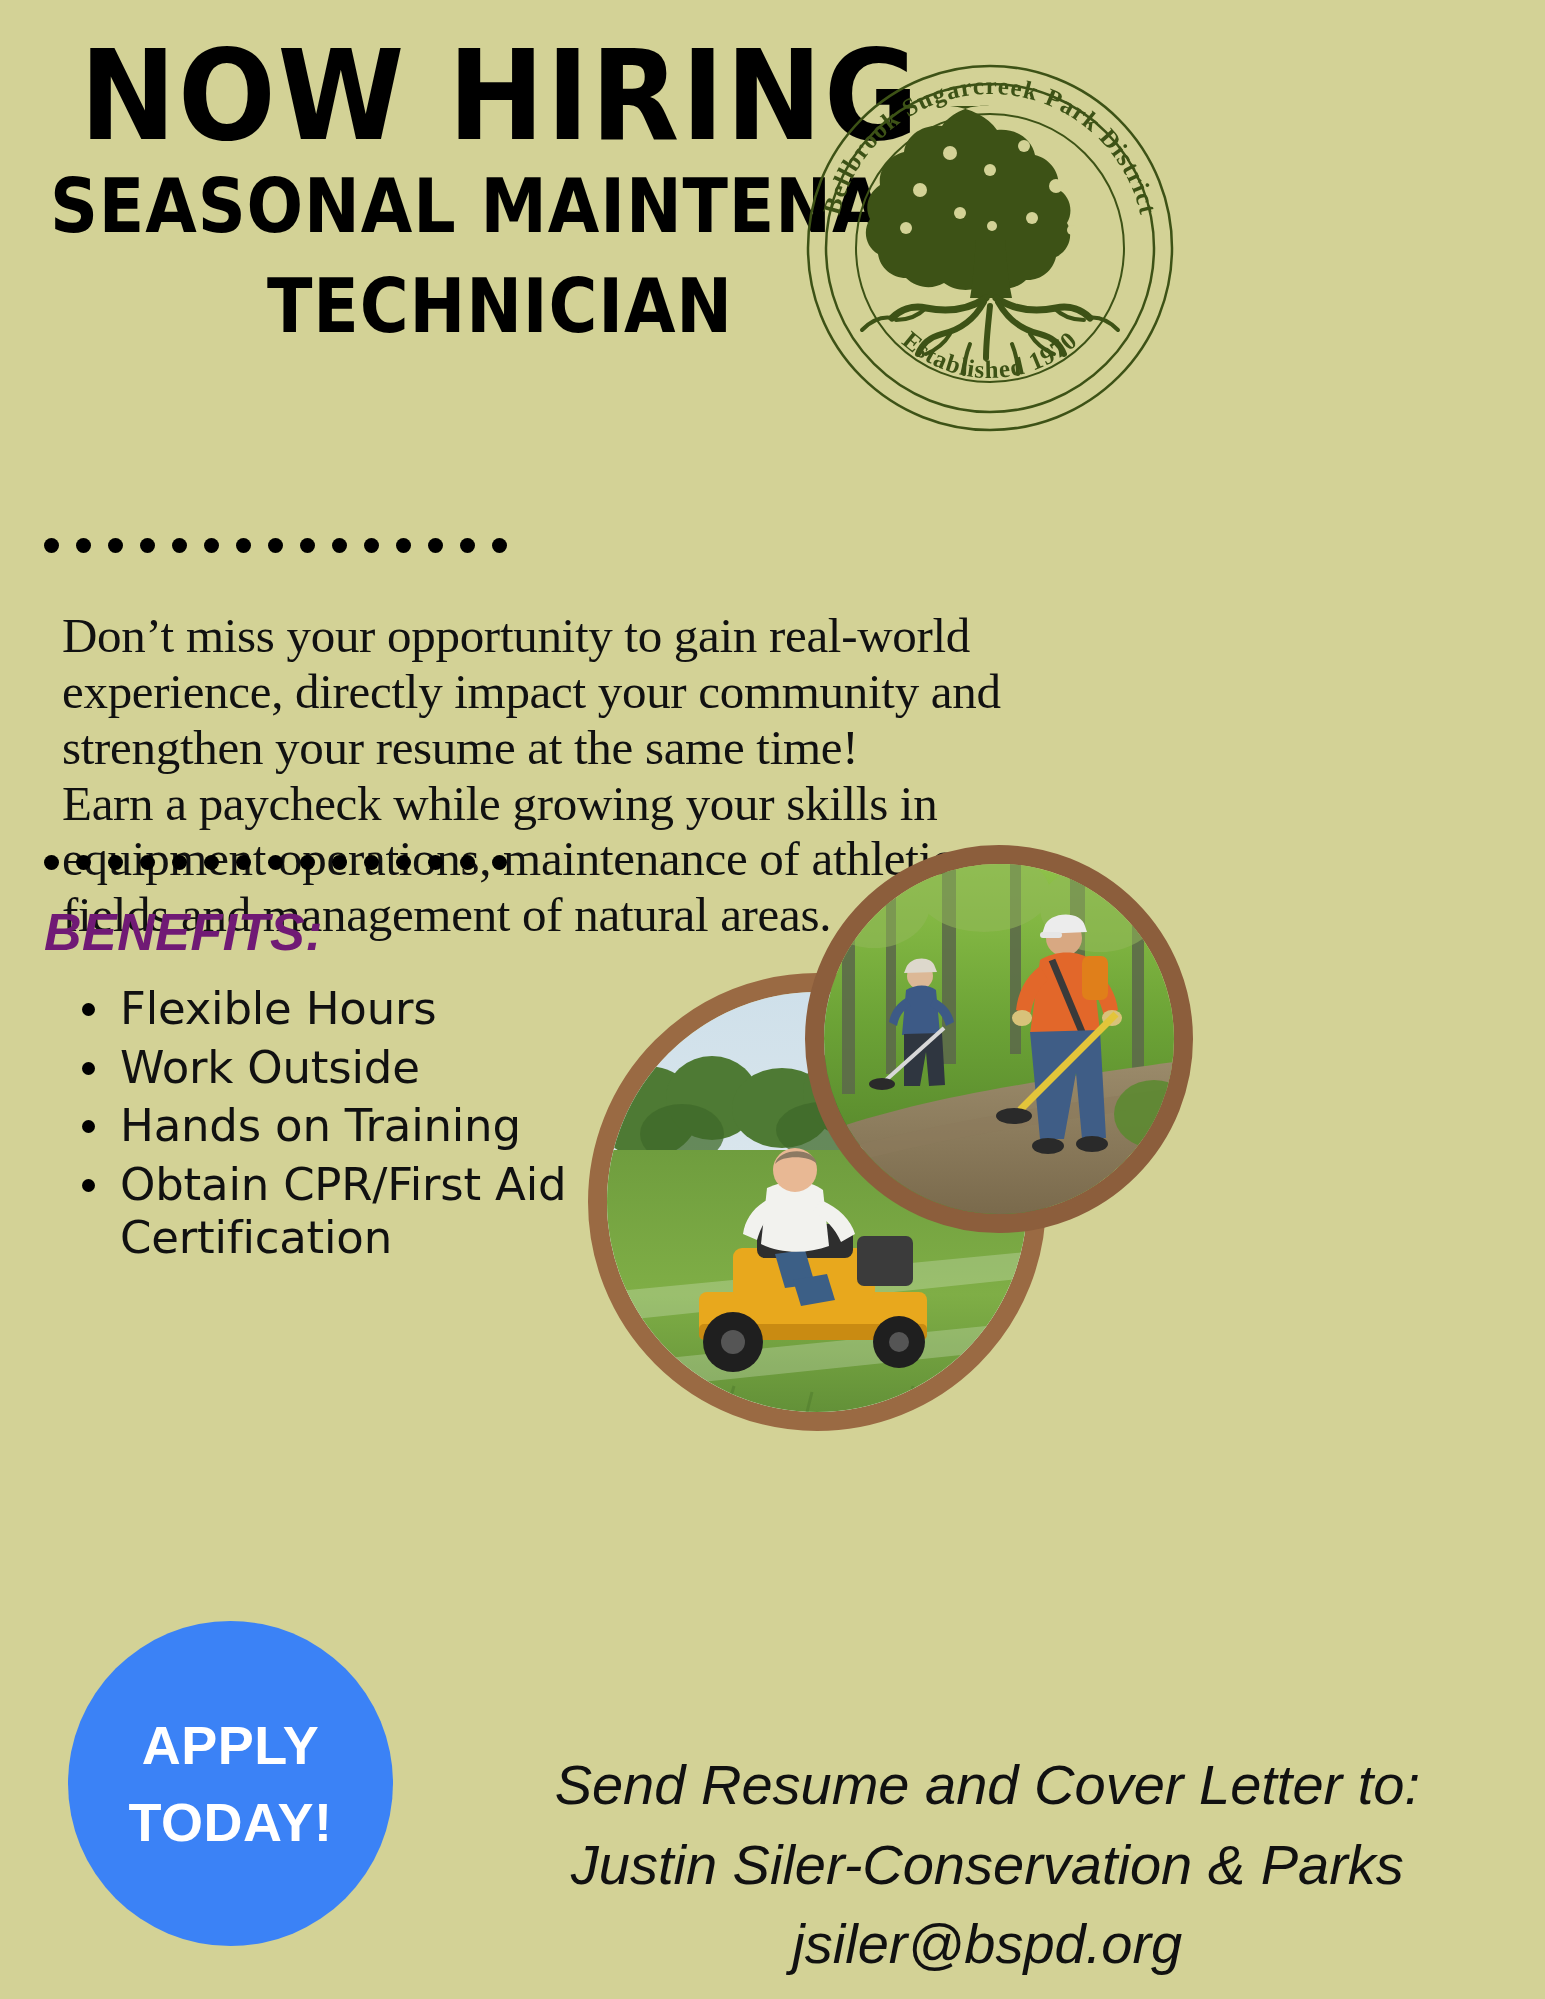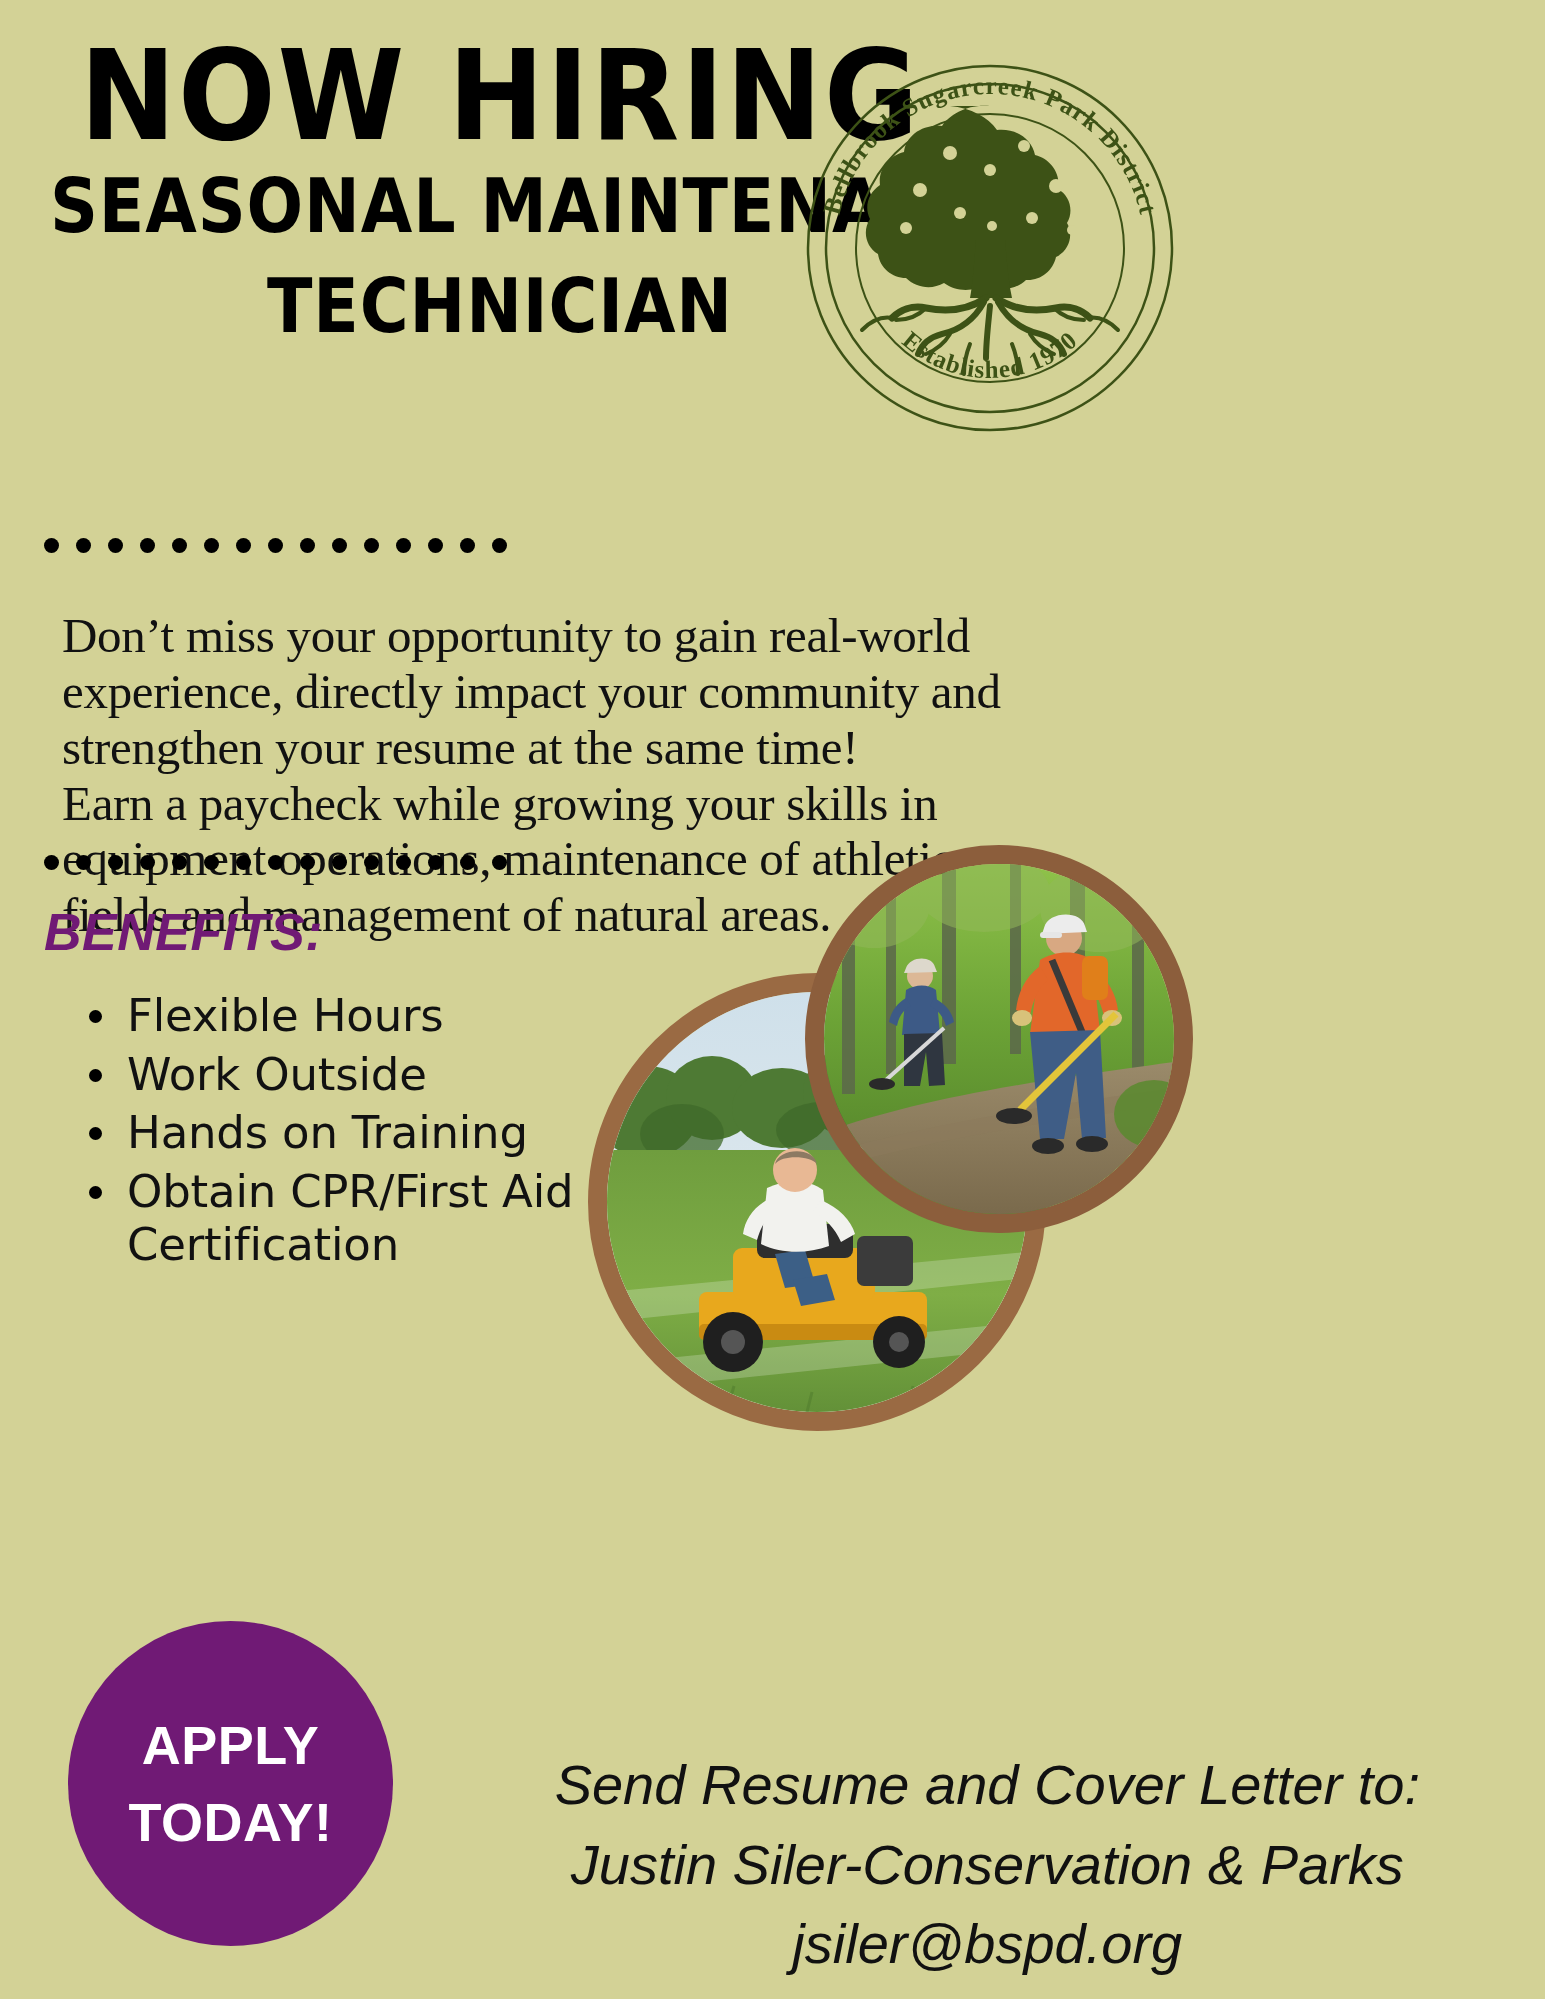--- a/index.html
+++ b/index.html
@@ -121,21 +121,21 @@
     font-style: italic;
     font-size: 52px;
     letter-spacing: 0.5px;
     color: #701a75;
   }
   .benefits-list {
     position: absolute;
     left: 62px;
     top: 975px;
     width: 620px;
-    margin: 15px;
+    margin: 8px;
     padding: 0 0 0 50px;
     list-style: none;
     font-family: "DejaVu Sans", sans-serif;
     font-weight: 400;
     font-size: 45px;
     line-height: 1.17;
     color: #111;
   }
   .benefits-list li {
     position: relative;
@@ -178,21 +178,21 @@
   .photo svg { display: block; width: 100%; height: 100%; }
 
   
   .apply-circle {
     position: absolute;
     left: 68px;
     top: 1621px;
     width: 325px;
     height: 325px;
     border-radius: 50%;
-    background: #701a75;
+    background: #3b82f6;
     display: flex;
     flex-direction: column;
     align-items: center;
     justify-content: center;
     gap: 23px;
   }
   .apply-circle .line {
     font-family: "Liberation Sans", sans-serif;
     font-weight: 700;
     font-size: 54px;

